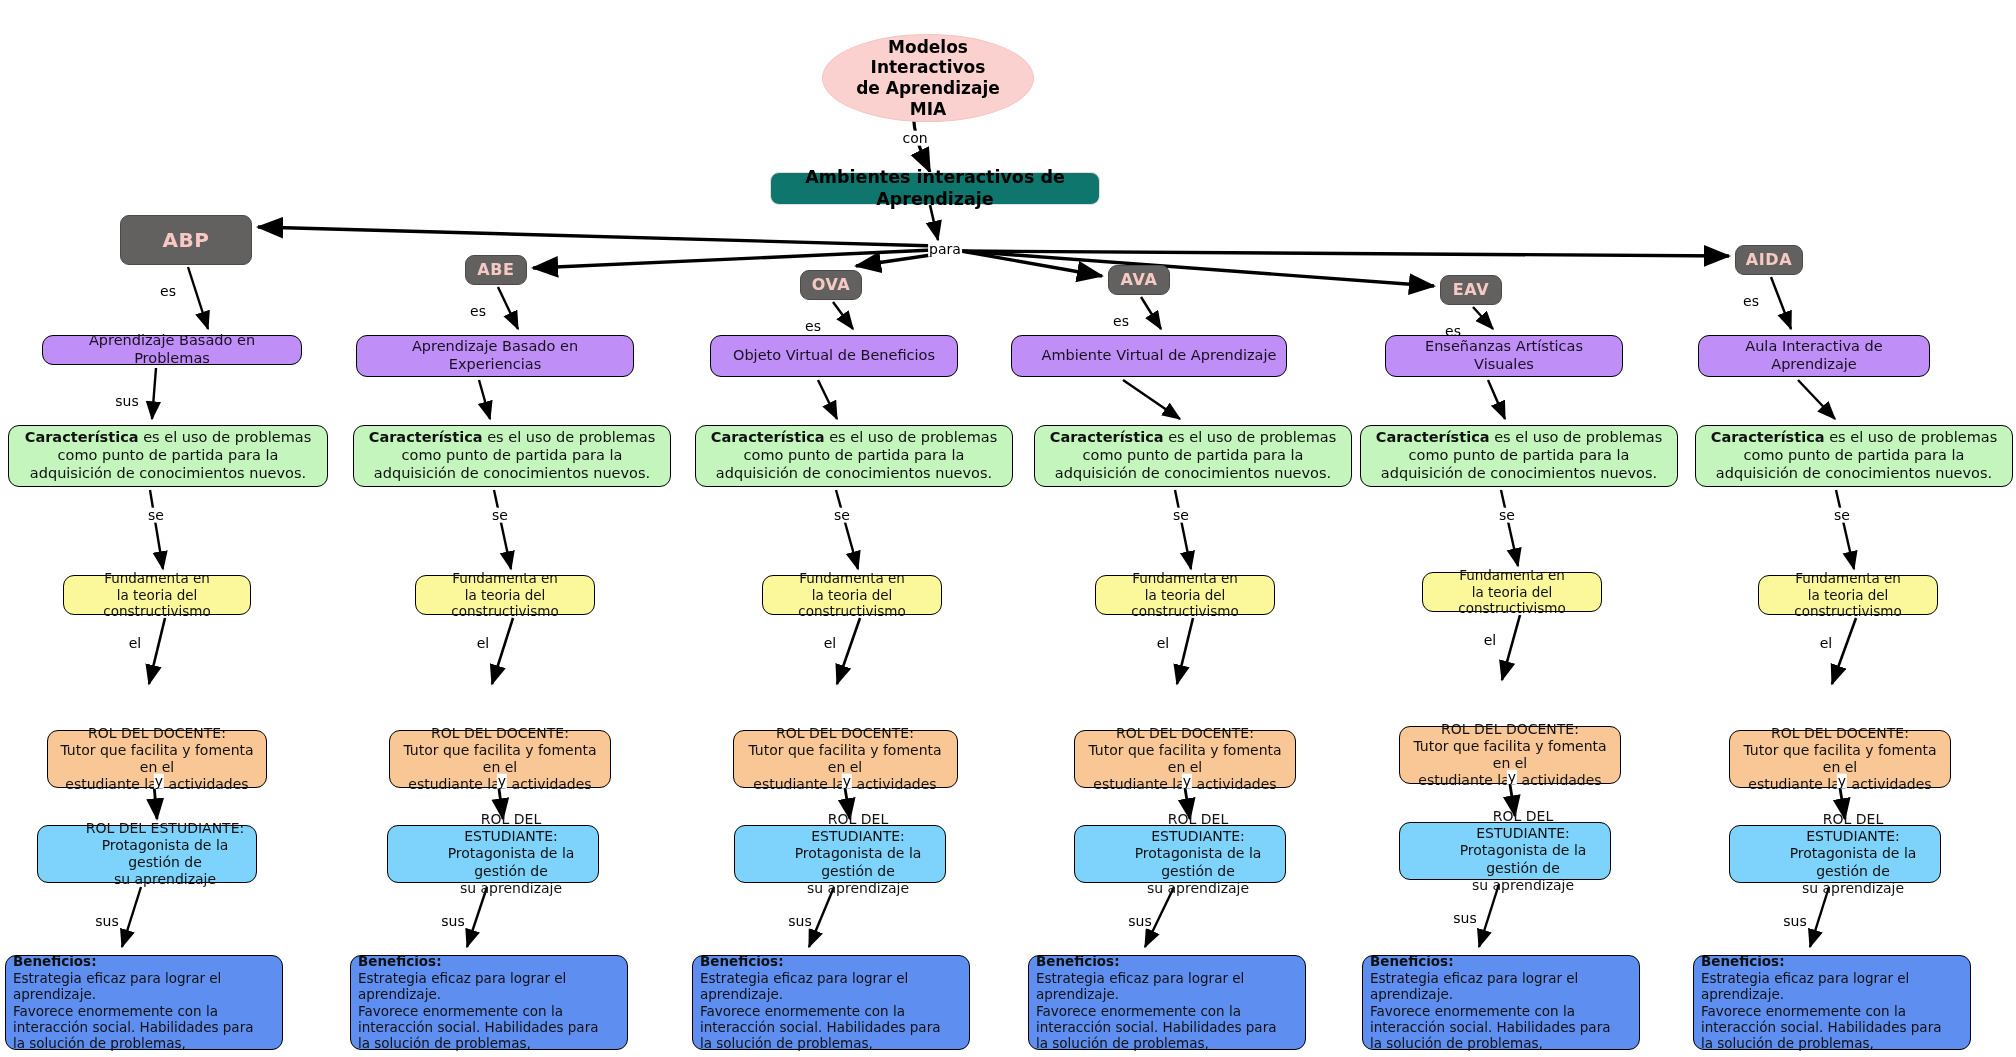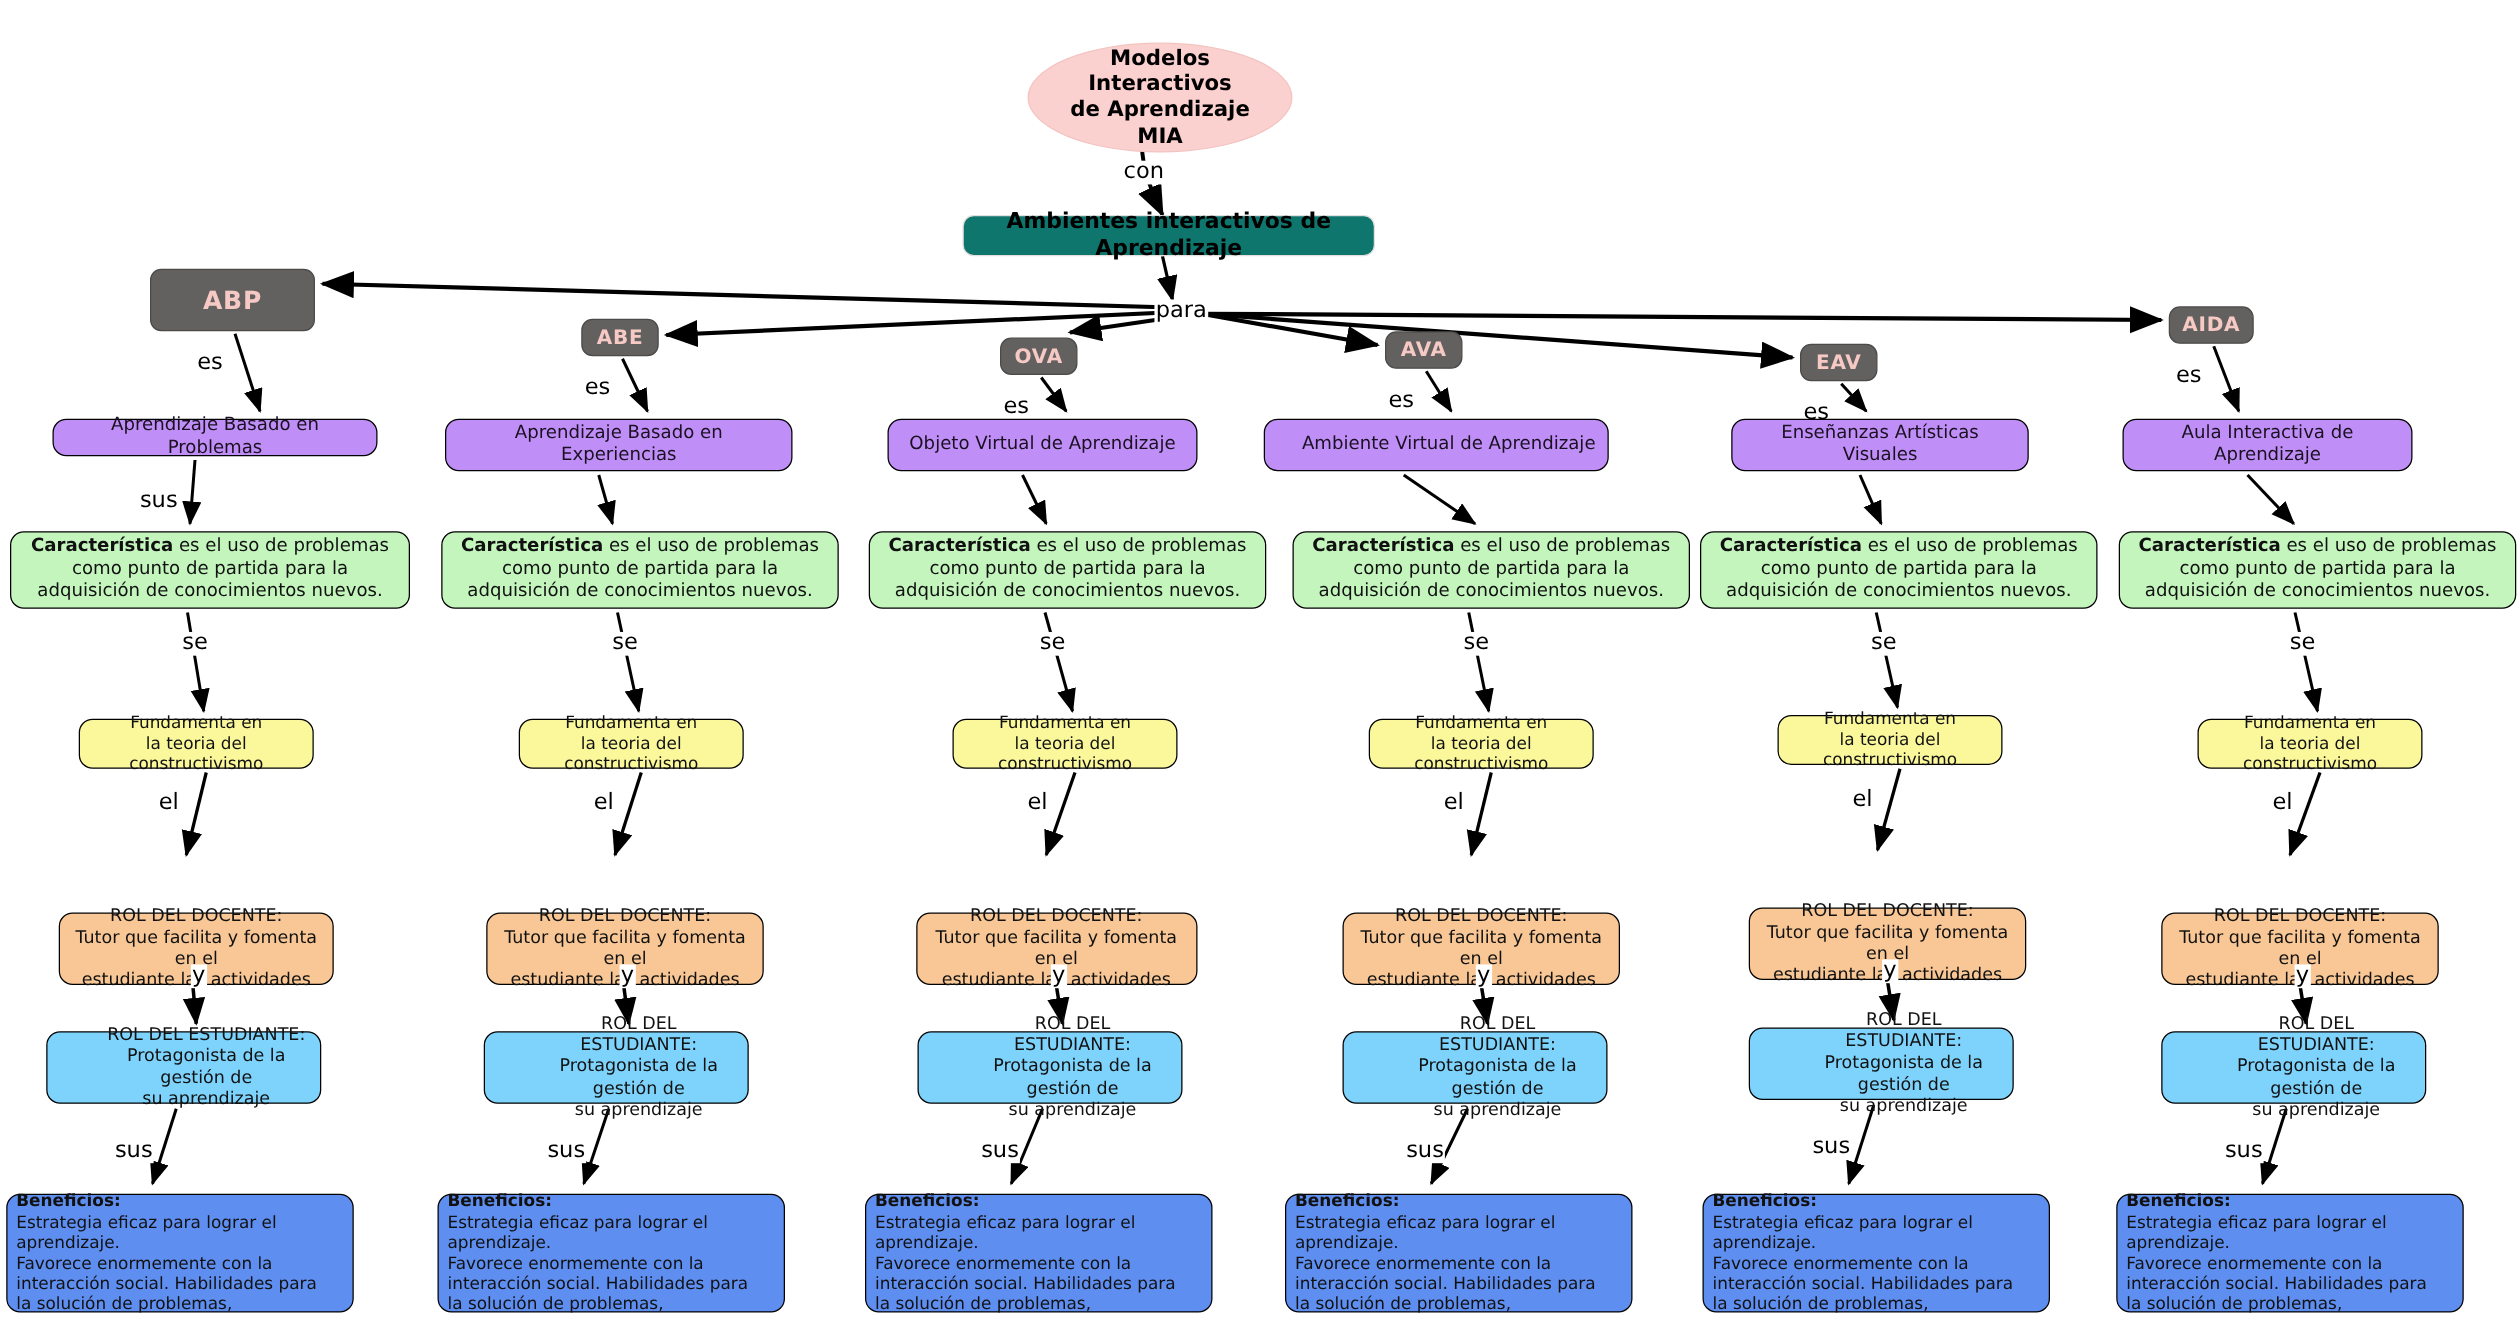--- a/index.html
+++ b/index.html
@@ -40,21 +40,21 @@
   .magenta{background:#7dd3fc;border:1.5px solid #000;font-size:14px;padding-left:36px;}
   .blue  {background:#5e8ef0;border:1.5px solid #000;font-size:13.5px;
           justify-content:flex-start;text-align:left;}
 
   .node .inner{padding:2px 8px;width:100%;}
   .blue .inner{padding:4px 7px;}
   .node b{font-weight:bold;}
 
   
   .elabel{
-    position:absolute;background:#fff;color:#000;font-size:18px;
+    position:absolute;background:#fff;color:#000;font-size:14px;
     line-height:1.05;padding:0 1px;white-space:nowrap;
     transform:translate(-50%,-50%);
   }
 </style>
 </head>
 <body>
 
 <div id="canvas">
   <svg id="edges" viewBox="0 0 2016 1057" xmlns="http://www.w3.org/2000/svg">
     <defs>
@@ -170,21 +170,21 @@
     </div>
     <div class="elabel" style="left: 453px; top: 921px;">sus</div>
     <div class="node blue" style="left: 350px; top: 955px; width: 278px; height: 95px;">
       <div class="inner"><b>Beneficios:</b><br>Estrategia eficaz para lograr el aprendizaje.<br>Favorece enormemente con la<br>interacción social. Habilidades para<br>la solución de problemas,</div>
     </div>
     <div class="node chip" style="left: 800px; top: 270px; width: 62px; height: 30px; font-size: 16px; justify-content: flex-end;">
       <div class="inner">OVA</div>
     </div>
     <div class="elabel" style="left: 813px; top: 326px;">es</div>
     <div class="node purple" style="left: 710px; top: 335px; width: 248px; height: 42px;">
-      <div class="inner">Objeto Virtual de Aprendizaje</div>
+      <div class="inner">Objeto Virtual de Beneficios</div>
     </div>
     <div class="node green" style="left: 695px; top: 425px; width: 318px; height: 62px;">
       <div class="inner"><b>Característica</b> es el uso de  problemas como punto de partida para la adquisición de conocimientos nuevos.</div>
     </div>
     <div class="elabel" style="left: 842px; top: 515px;">se</div>
     <div class="node yellow" style="left: 762px; top: 575px; width: 180px; height: 40px;">
       <div class="inner">Fundamenta en<br>la teoria del constructivismo</div>
     </div>
     <div class="elabel" style="left: 830px; top: 643px;">el</div>
     <div class="node orange" style="left: 732.5px; top: 690px; width: 225px; height: 58px;">

